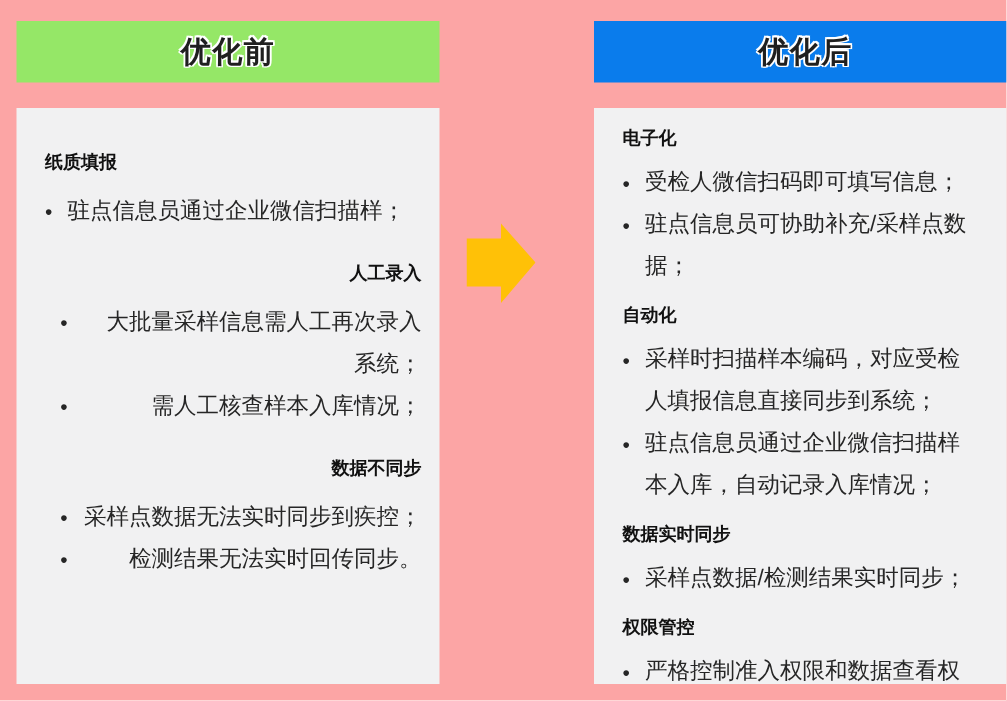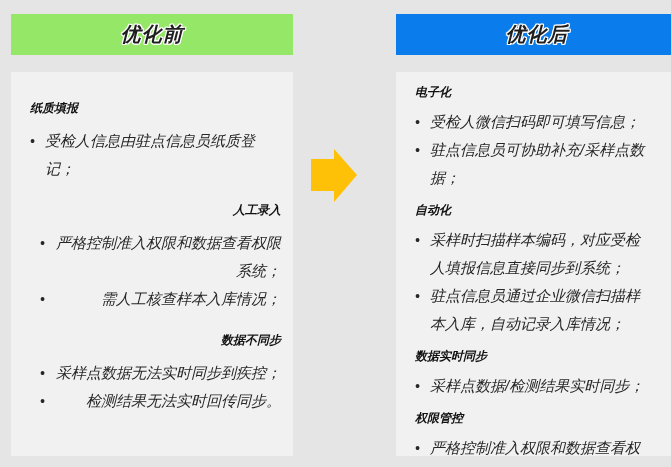--- a/index.html
+++ b/index.html
@@ -5,23 +5,22 @@
   html, body {
     margin: 0;
     padding: 0;
     background: #ffffff;
     font-family: "Liberation Sans", "DejaVu Sans", sans-serif;
   }
   .canvas {
     position: relative;
     width: 671px;
     height: 467px;
-    background: #e5e5e5;
+    background: #fca5a5;
     overflow: hidden;
-    font-style: italic;
   }
   .column {
     position: absolute;
     top: 14px;
     width: 282px;
   }
   .col-before { left: 11px; }
   .col-after  { left: 364px; margin-left: 32px; }
 
   .header-bar {
@@ -93,28 +92,28 @@
 
 <div class="canvas">
 
   <div class="column col-before">
     <div class="header-bar">优化前</div>
     <div class="panel">
         <div class="section">
           <div class="section-title">纸质填报</div>
           <div class="bullet">
             <span class="marker">•</span>
-            <span class="bullet-text">受检人信息由驻点信息员纸质登记；</span>
+            <span class="bullet-text">驻点信息员通过企业微信扫描样；</span>
           </div>
         </div>
         <div class="section">
           <div class="section-title">人工录入</div>
           <div class="bullet">
             <span class="marker">•</span>
-            <span class="bullet-text">严格控制准入权限和数据查看权限
+            <span class="bullet-text">大批量采样信息需人工再次录入
 系统；</span>
           </div>
           <div class="bullet">
             <span class="marker">•</span>
             <span class="bullet-text">需人工核查样本入库情况；</span>
           </div>
         </div>
         <div class="section">
           <div class="section-title">数据不同步</div>
           <div class="bullet">

